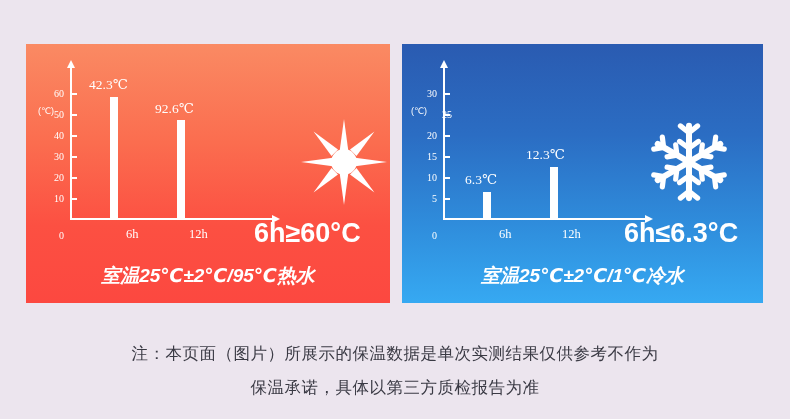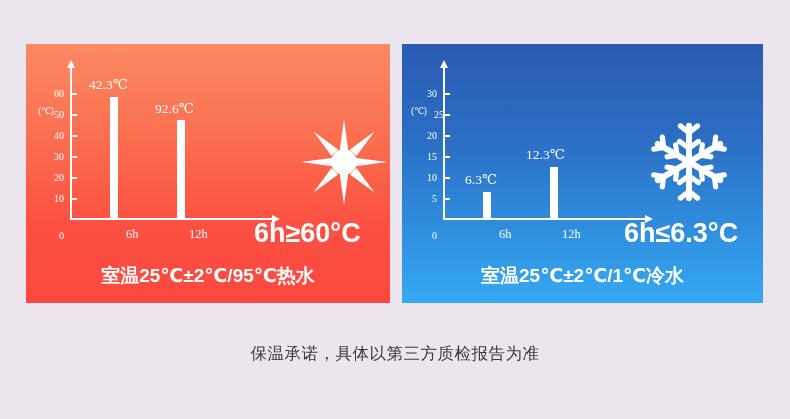--- a/index.html
+++ b/index.html
@@ -34,21 +34,21 @@
        line-height:13px;font-family:"Liberation Serif","DejaVu Serif",serif;}
   .bar{position:absolute;background:#fff;width:8px;}
   .barlabel{position:absolute;color:#fff;font-size:13.5px;white-space:nowrap;
        font-family:"Liberation Serif","DejaVu Serif",serif;}
   .xtl{position:absolute;color:#fff;font-size:12.5px;white-space:nowrap;
        font-family:"Liberation Serif","DejaVu Serif",serif;margin-left:22px;}
 
   .bigtext{position:absolute;color:#fff;font-size:27px;font-weight:bold;
        white-space:nowrap;letter-spacing:0px;}
   .caption{position:absolute;color:#fff;font-size:19px;font-weight:bold;
-       white-space:nowrap;text-align:center;width:100%;left:0;}
+       white-space:nowrap;text-align:center;width:100%;left:0;font-style:italic;}
 
   .icon-wrap{position:absolute;}
 
   .note{position:absolute;left:0;width:790px;text-align:center;
        color:#3a3a44;font-size:16.5px;line-height:34px;letter-spacing:0.5px;}
 </style>
 </head>
 <body style="background: rgb(236, 229, 238);">
 
 <div class="panels">
@@ -121,21 +121,21 @@
       <div class="arrow-right" style="left:243px;top:170.5px;"></div>
 
       <div class="tick" style="left:43px;top:49px;"></div>
       <div class="tick" style="left:43px;top:70px;"></div>
       <div class="tick" style="left:43px;top:91px;"></div>
       <div class="tick" style="left:43px;top:112px;"></div>
       <div class="tick" style="left:43px;top:133px;"></div>
       <div class="tick" style="left:43px;top:154px;"></div>
 
       <div class="ytl" style="left:9px;top:43px;">30</div>
-      <div class="ytl" style="left:16px;top:64px;text-align:right;">25</div>
+      <div class="ytl" style="left:24px;top:64px;text-align:right;">25</div>
       <div class="ytl" style="left:9px;top:85px;">20</div>
       <div class="ytl" style="left:9px;top:106px;">15</div>
       <div class="ytl" style="left:9px;top:127px;">10</div>
       <div class="ytl" style="left:9px;top:148px;">5</div>
       <div class="ytl" style="left:9px;top:185px;">0</div>
 
       <div class="bar" style="left:81px;top:148px;height:26px;"></div>
       <div class="bar" style="left:148px;top:123px;height:51px;"></div>
 
       <div class="barlabel" style="left:63px;top:127px;text-align:center;">6.3℃</div>
@@ -189,14 +189,15 @@
       </svg>
     </div>
 
     <div class="bigtext" style="left:222px;top:174px;">6h≤6.3°C</div>
 
     <div class="caption" style="top:219px;">室温25℃±2℃/1℃冷水</div>
   </div>
 </div>
 
 <div class="note" style="top:336px;">
+  <div>注：本页面（图片）所展示的保温数据是单次实测结果仅供参考不作为</div>
   <div>保温承诺，具体以第三方质检报告为准</div>
 </div>
 
 </body></html>

